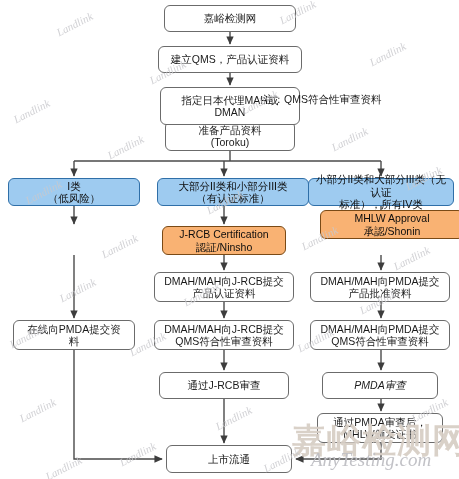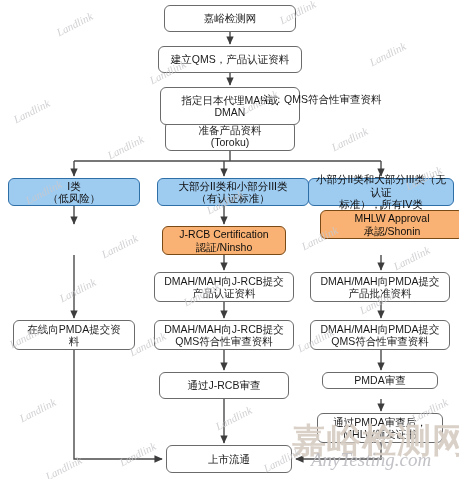--- a/index.html
+++ b/index.html
@@ -125,21 +125,21 @@
       <path d="M74,350 L74,459 L162,459" marker-end="url(#ah)"></path>
 
       <path d="M381,443 L381,459 L296,459" marker-end="url(#ah)"></path>
     </g>
   </svg>
 
   <div id="nodes">
       <div class="node " style="left: 317px; top: 413px; width: 126px; height: 30px;"><span>通过PMDA审查后，
 MHLW颁发证书</span></div>
       <div class="node " style="left: 166px; top: 445px; width: 126px; height: 28px;"><span>上市流通</span></div>
-      <div class="node " style="left: 322px; top: 372px; width: 116px; height: 17px;"><span>PMDA审查</span></div>
+      <div class="node " style="left: 322px; top: 372px; width: 116px; height: 27px; font-style: italic;"><span>PMDA审查</span></div>
       <div class="node " style="left: 159px; top: 372px; width: 130px; height: 27px;"><span>通过J-RCB审查</span></div>
       <div class="node " style="left: 310px; top: 320px; width: 140px; height: 30px;"><span>DMAH/MAH向PMDA提交
 QMS符合性审查资料</span></div>
       <div class="node " style="left: 154px; top: 320px; width: 140px; height: 30px;"><span>DMAH/MAH向J-RCB提交
 QMS符合性审查资料</span></div>
       <div class="node " style="left: 13px; top: 320px; width: 122px; height: 30px;"><span>在线向PMDA提交资
 料</span></div>
       <div class="node " style="left: 310px; top: 272px; width: 140px; height: 30px;"><span>DMAH/MAH向PMDA提交
 产品批准资料</span></div>
       <div class="node " style="left: 154px; top: 272px; width: 140px; height: 30px;"><span>DMAH/MAH向J-RCB提交

